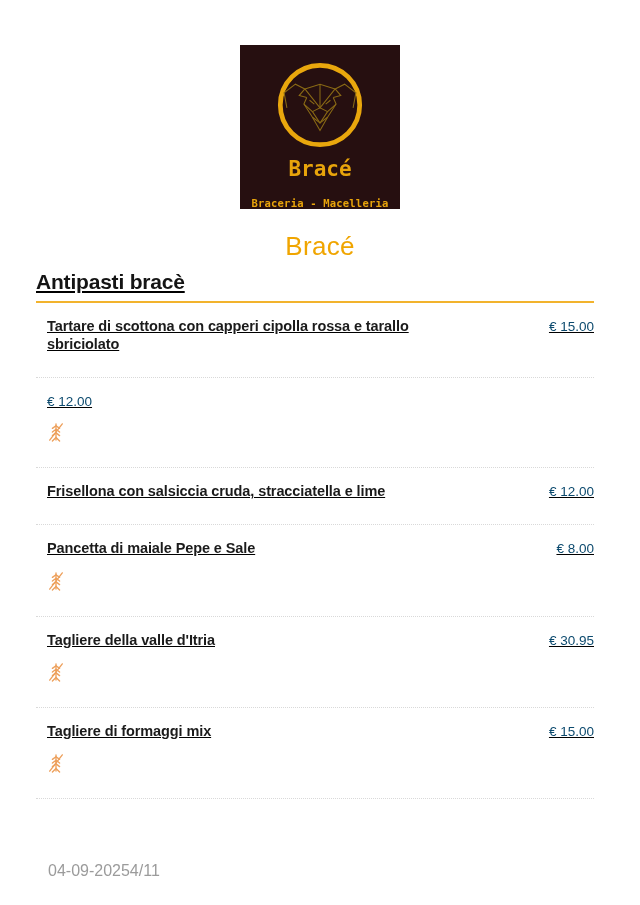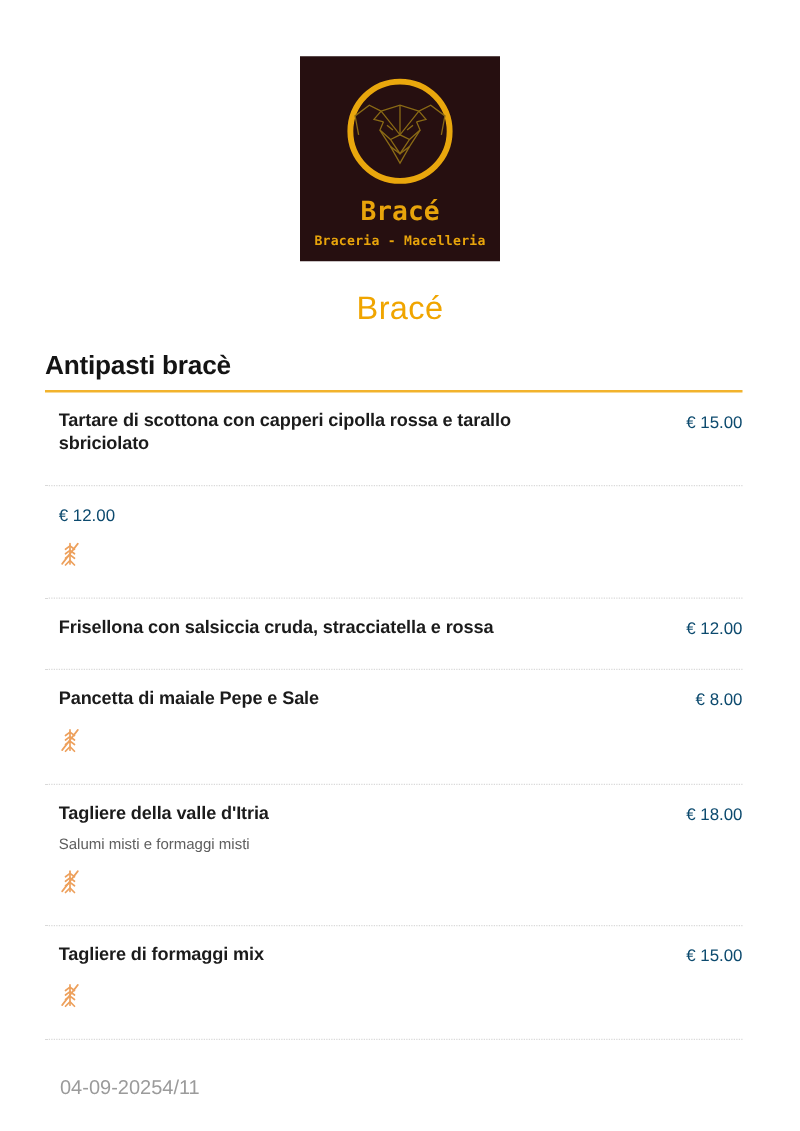--- a/index.html
+++ b/index.html
@@ -11,31 +11,31 @@
     width:160px;height:164px;margin:0 auto;position:absolute;left:240px;top:45px;
     background:#260f10;display:flex;flex-direction:column;align-items:center;
   }
   .logo-bull{margin-top:8px;}
   .logo-title{
     font-family:"DejaVu Sans Mono",monospace;font-weight:700;font-size:21px;
     color:#e8a40b;line-height:1;margin-top:2px;
   }
   .logo-subtitle{
     font-family:"DejaVu Sans Mono",monospace;font-size:10.5px;font-weight:700;
-    color:#e8a40b;margin-top:7px;letter-spacing:0.2px;
+    color:#e8a40b;margin-top:17px;letter-spacing:0.2px;
   }
 
   
   .restaurant-title{
     position:absolute;top:231px;left:0;width:640px;text-align:center;
     font-size:26px;font-weight:500;color:#f0a500;margin:0;letter-spacing:0.3px;
   }
 
   
-  .content{position:absolute;top:281px;left:36px;width:558px;}
+  .content{position:absolute;top:270px;left:36px;width:558px;text-decoration:underline;}
   .section-title{
     font-size:21px;font-weight:700;color:#141414;margin:0;
     padding-bottom:7px;border-bottom:2px solid #f2b32d;letter-spacing:-0.2px;
   }
 
   .menu-item{padding:14px 0 24px 11px;border-bottom:1px dotted #d9d9d9;position:relative;}
   .item-row{display:flex;justify-content:space-between;align-items:flex-start;}
   .item-name{
     font-size:14.5px;font-weight:700;color:#1b1b1b;max-width:430px;line-height:1.25;
     letter-spacing:-0.1px;
@@ -103,21 +103,21 @@
       <path d="M10,5 L6,8 M10,5 L14,8"></path>
       <path d="M10,9 L6,12 M10,9 L14,12"></path>
       <path d="M10,13 L6,16 M10,13 L14,16"></path>
       <path d="M6,22 L10,18 L14,22"></path>
       <path d="M3,21 L17,3"></path>
     </svg>
   </div>
 
   <div class="menu-item">
     <div class="item-row">
-      <div class="item-name">Frisellona con salsiccia cruda, stracciatella e rossa</div>
+      <div class="item-name">Frisellona con salsiccia cruda, stracciatella e lime</div>
       <div class="item-price">€ 12.00</div>
     </div>
 
   </div>
 
   <div class="menu-item">
     <div class="item-row">
       <div class="item-name">Pancetta di maiale Pepe e Sale</div>
       <div class="item-price">€ 8.00</div>
     </div>
@@ -128,23 +128,22 @@
       <path d="M10,9 L6,12 M10,9 L14,12"></path>
       <path d="M10,13 L6,16 M10,13 L14,16"></path>
       <path d="M6,22 L10,18 L14,22"></path>
       <path d="M3,21 L17,3"></path>
     </svg>
   </div>
 
   <div class="menu-item">
     <div class="item-row">
       <div class="item-name">Tagliere della valle d'Itria</div>
-      <div class="item-price">€ 18.00</div>
+      <div class="item-price">€ 30.95</div>
     </div>
-    <div class="item-description">Salumi misti e formaggi misti</div>
     <svg class="gf-icon" viewBox="0 0 20 24" fill="none" stroke="#eda05c" stroke-width="1.5" stroke-linecap="round">
       <path d="M10,3 V21"></path>
       <path d="M10,5 L6,8 M10,5 L14,8"></path>
       <path d="M10,9 L6,12 M10,9 L14,12"></path>
       <path d="M10,13 L6,16 M10,13 L14,16"></path>
       <path d="M6,22 L10,18 L14,22"></path>
       <path d="M3,21 L17,3"></path>
     </svg>
   </div>
 

